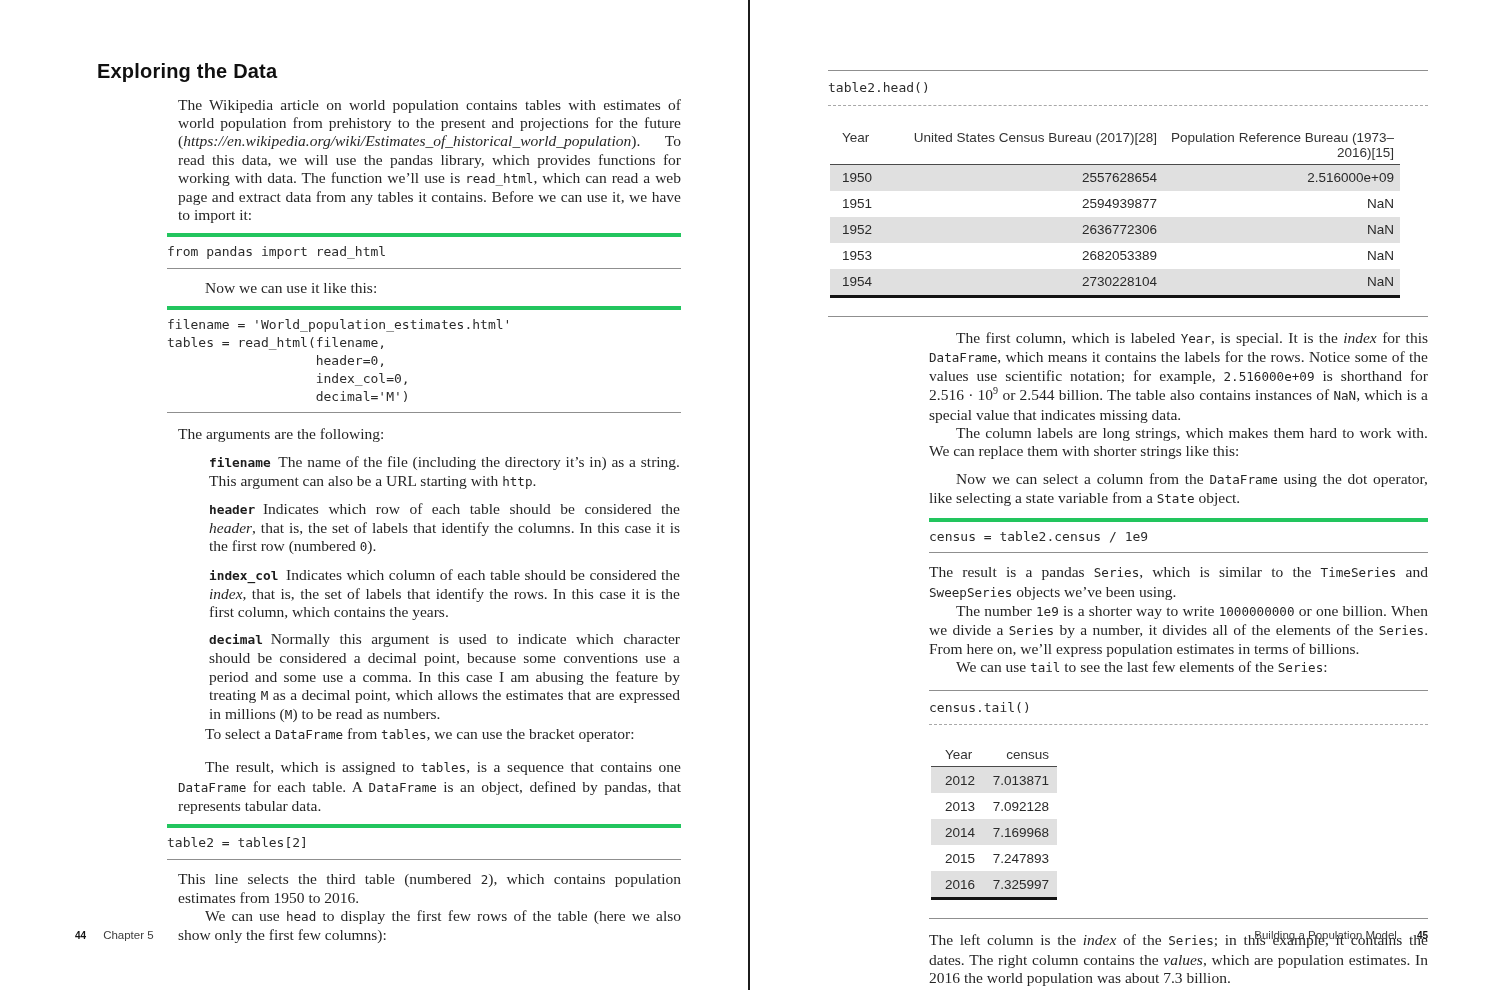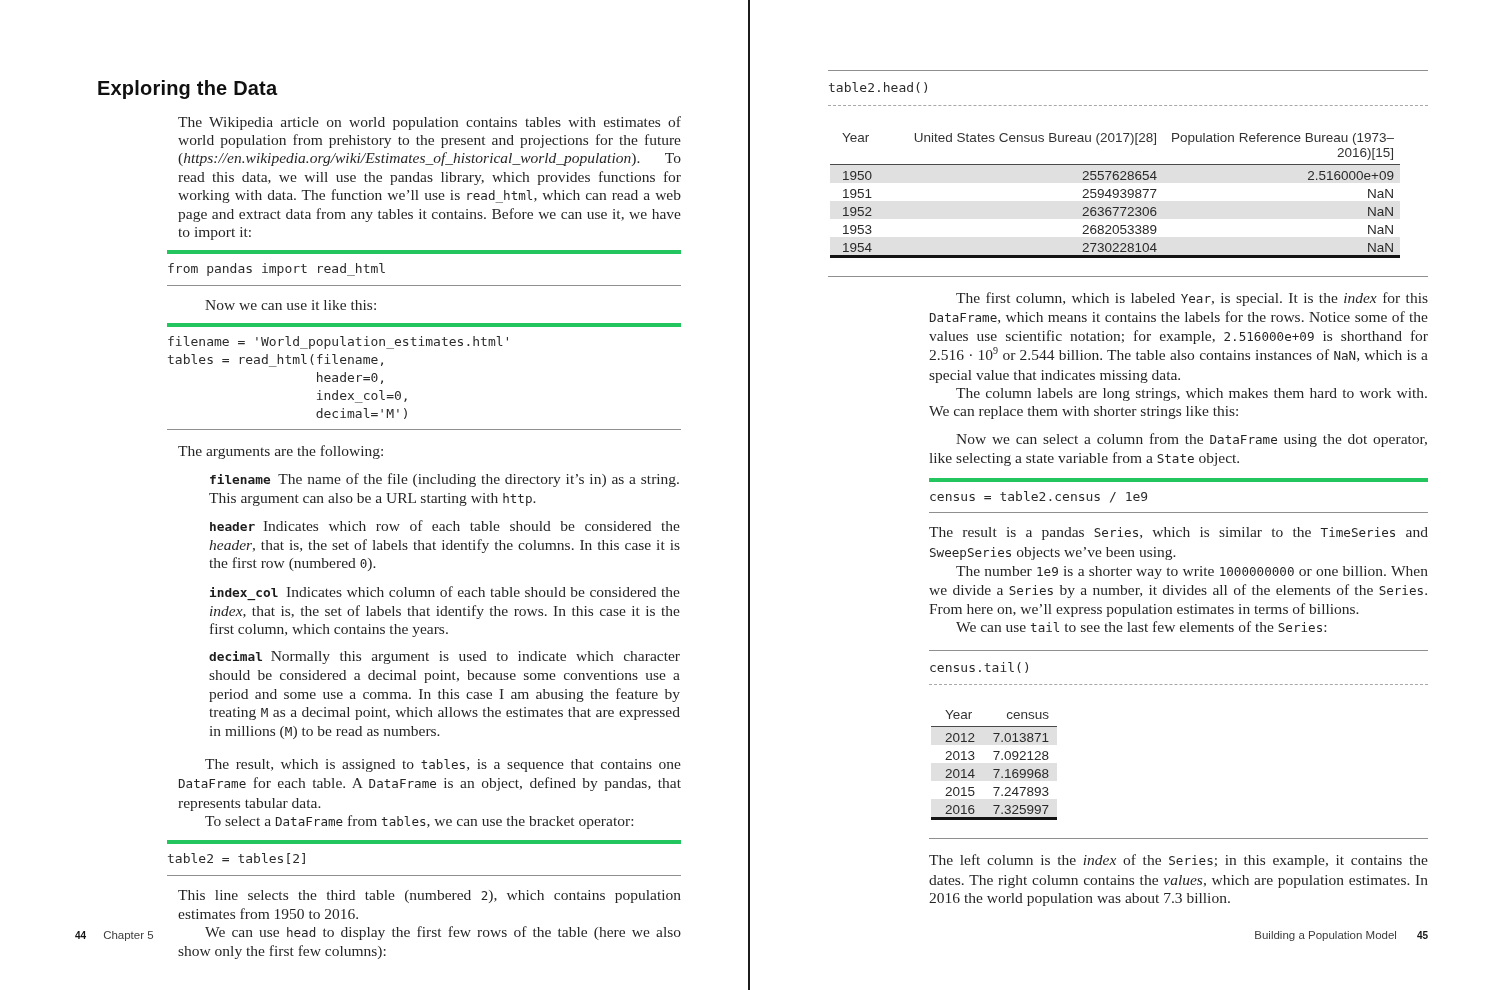--- a/index.html
+++ b/index.html
@@ -33,35 +33,35 @@
   .rule   { border-top:1px solid #8f8f8f; height:0; }
   .dashed { border-top:1px dashed #a8a8a8; height:0; margin-top:8px; }
   .outblock pre.code { padding-top:8px; }
 
   
   .df-table {
     font-family:"Liberation Sans", sans-serif; font-size:13.5px; color:#2a2a2a;
     border-bottom:3px solid #141414;
   }
   .t-head { display:flex; padding:2px 0 4px; border-bottom:1px solid #4a4a4a; color:#333; }
-  .t-row  { display:flex; height:18px; align-items:flex-end; }
+  .t-row  { display:flex; height:26px; align-items:center; }
   .t-row.shade { background:#e0e0e0; }
   .t-cell { display:block; }
 
   .big-table { width:570px; margin:22px 0 0 2px; }
   .big-table .col-0 { width:72px; padding-left:12px; box-sizing:border-box; }
   .big-table .col-1 { width:255px; text-align:right; }
   .big-table .col-2 { flex:1; text-align:right; padding-right:6px; }
 
   .small-table { width:126px; margin:20px 0 0 2px; }
   .small-table .col-0 { width:58px; padding-left:14px; box-sizing:border-box; }
   .small-table .col-1 { flex:1; text-align:right; padding-right:8px; }
 
   
-  .page-left { position:absolute; left:97px; top:77px; width:584px; }
+  .page-left { position:absolute; left:97px; top:60px; width:584px; }
   .page-left h1 {
     margin:0 0 13px 0; font-family:"Liberation Sans", sans-serif;
     font-size:20px; font-weight:700; letter-spacing:0.2px; color:#101010;
   }
   .lbody { margin-left:70px; width:514px; }      
   .lbody .p { margin-left:11px; }                 
   .arg { margin:9px 0 0 41px; }
   .arg .term { font-family:"DejaVu Sans Mono", monospace; font-size:12.8px; font-weight:bold; color:#1d1d1d; }
   .arg .term:after { content:"\2003"; }
   .argp { margin:1px; font-size:15.5px; line-height:18.2px; text-align:justify; }
@@ -108,22 +108,22 @@
     <div class="arg">
       <p class="argp"><span class="term">header</span><span><span>Indicates which row of each table should be considered the </span><span class="i">header</span><span>, that is, the set of labels that identify the columns. In this case it is the first row (numbered </span><span class="c">0</span><span>).</span></span></p>
     </div>
     <div class="arg">
       <p class="argp"><span class="term">index_col</span><span><span>Indicates which column of each table should be considered the </span><span class="i">index</span><span>, that is, the set of labels that identify the rows. In this case it is the first column, which contains the years.</span></span></p>
     </div>
     <div class="arg">
       <p class="argp"><span class="term">decimal</span><span><span>Normally this argument is used to indicate which character should be considered a decimal point, because some conventions use a period and some use a comma. In this case I am abusing the feature by treating </span><span class="c">M</span><span> as a decimal point, which allows the estimates that are expressed in millions (</span><span class="c">M</span><span>) to be read as numbers.</span></span></p>
     </div>
 
+    <p class="p ind"><span>To select a </span><span class="c">DataFrame</span><span> from </span><span class="c">tables</span><span>, we can use the bracket operator:</span></p>
     <p class="p ind g14"><span>The result, which is assigned to </span><span class="c">tables</span><span>, is a sequence that contains one </span><span class="c">DataFrame</span><span> for each table. A </span><span class="c">DataFrame</span><span> is an object, defined by pandas, that represents tabular data.</span></p>
-    <p class="p ind"><span>To select a </span><span class="c">DataFrame</span><span> from </span><span class="c">tables</span><span>, we can use the bracket operator:</span></p>
 
     <div class="codeblock">
       <pre class="code">table2 = tables[2]</pre>
     </div>
 
     <p class="p g10"><span>This line selects the third table (numbered </span><span class="c">2</span><span>), which contains population estimates from 1950 to 2016.</span></p>
     <p class="p ind"><span>We can use </span><span class="c">head</span><span> to display the first few rows of the table (here we also show only the first few columns):</span></p>
   </div>
 </section>
 

